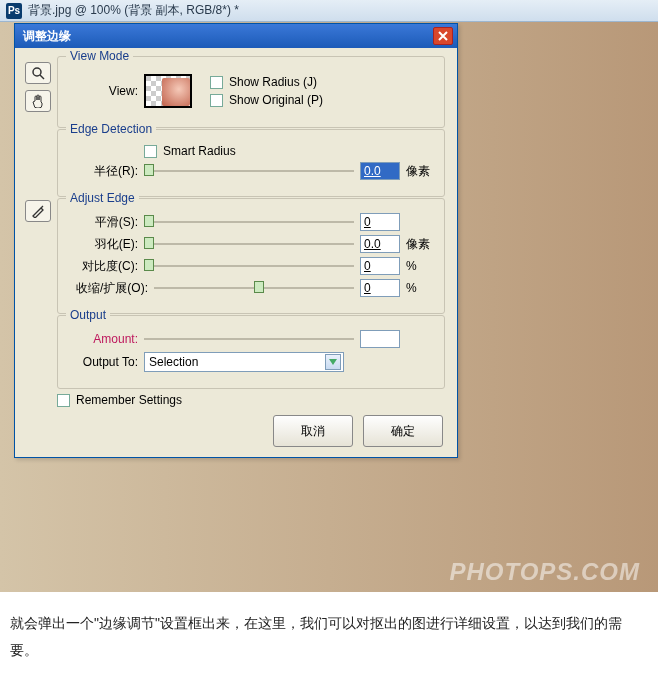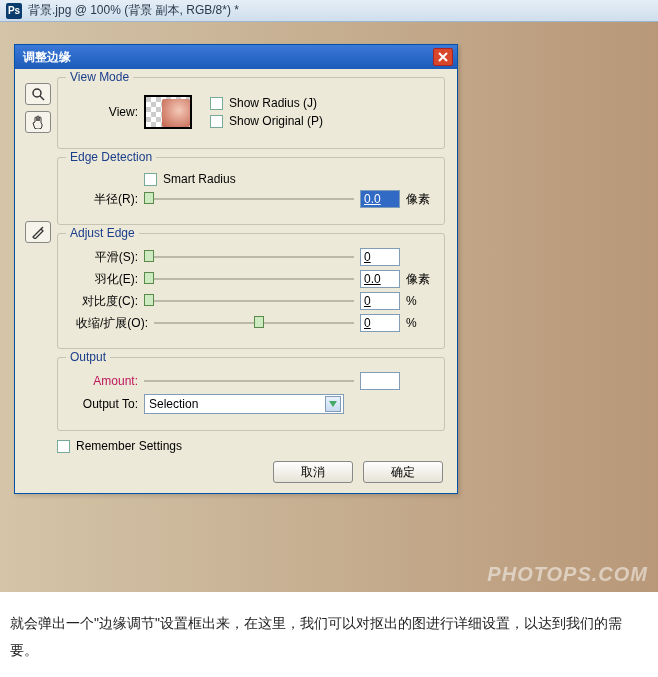--- a/index.html
+++ b/index.html
@@ -1,47 +1,47 @@
 <!DOCTYPE html>
 <html><head>
 <meta charset="utf-8">
 <style>
 * { box-sizing: border-box; margin: 0; padding: 0; font-family: "Microsoft YaHei", Tahoma, sans-serif; font-size: 12px; }
 body { background: #fff; width: 658px; }
 .topbar { background: linear-gradient(#e5eef6, #cfdeed); height: 22px; display: flex; align-items: center; padding: 8px 6px; border-bottom: 1px solid #9db6cf; }
 .topbar .ps { width: 16px; height: 16px; background: #0a3c6e; color: #fff; font-weight: bold; font-size: 10px; display: inline-flex; align-items: center; justify-content: center; border-radius: 2px; margin-right: 6px; }
 .topbar .tabtitle { color: #2a3b4d; }
 .canvas { position: relative; background: #d8d8d8; height: 570px; background: linear-gradient(90deg, #d4c4a8, #b89878); }
-.dialog { position: absolute; left: 14px; top: 22px; width: 444px; background: #ece9d8; border: 1px solid #0053a6; box-shadow: 2px 2px 4px rgba(0,0,0,0.15); }
+.dialog { position: absolute; left: 14px; top: 1px; width: 444px; background: #ece9d8; border: 1px solid #0053a6; box-shadow: 2px 2px 4px rgba(0,0,0,0.15); }
 .titlebar { background: linear-gradient(#3b78d8, #1c5bb8); height: 24px; display: flex; align-items: center; justify-content: space-between; padding: 0 4px 0 8px; }
 .titlebar .t { color: #fff; font-weight: bold; }
 .titlebar .close { width: 20px; height: 18px; background: #d9472b; border: 1px solid #a22; color: #fff; display: flex; align-items: center; justify-content: center; border-radius: 2px; cursor: pointer; }
 .body { padding: 8px 12px 10px 10px; display: flex; }
 .toolcol { width: 32px; display: flex; flex-direction: column; gap: 6px; padding-top: 6px; }
 .toolbtn { width: 26px; height: 22px; border: 1px solid #888; background: #f6f4ea; display: flex; align-items: center; justify-content: center; border-radius: 3px; cursor: pointer; }
 .maincol { flex: 1; }
-.fieldset { border: 1px solid #c8c4b4; border-radius: 3px; padding: 10px 10px 12px 10px; margin-bottom: 8px; position: relative; }
+.fieldset { border: 1px solid #c8c4b4; border-radius: 3px; padding: 10px 10px 12px 10px; margin-bottom: 1px; position: relative; }
 .fieldset .legend { position: absolute; top: -8px; left: 8px; background: #ece9d8; padding: 0 4px; color: #1a3e8c; }
 .row { display: flex; align-items: center; gap: 6px; margin: 4px 0; }
 .lbl { text-align: right; width: 70px; }
 .chk { width: 13px; height: 13px; border: 1px solid #7a9; background: #fff; display: inline-block; }
 .slider { flex: 1; height: 18px; position: relative; }
 .slider::before { content: ""; position: absolute; left: 0; right: 0; top: 8px; height: 2px; background: #bdb9a8; }
 .thumb { position: absolute; top: 2px; width: 10px; height: 12px; background: #cdeac0; border: 1px solid #5a8a4a; }
 .valbox { width: 40px; height: 18px; border: 1px solid #7f9db9; background: #fff; text-align: left; padding: 0 3px; line-height: 16px; text-decoration: underline; }
 .valbox.sel { background: #316ac5; color: #fff; }
 .unit { width: 28px; }
 .swatch { width: 48px; height: 34px; border: 2px solid #000; background: repeating-conic-gradient(#fff 0 25%, #ccc 0 50%) 0 0/10px 10px; display: flex; align-items: flex-end; justify-content: flex-end; }
 .swatch .img { width: 28px; height: 28px; background: radial-gradient(circle at 60% 40%, #f5c9b8, #c0604a); border-radius: 2px; }
 .select { width: 200px; height: 20px; border: 1px solid #7f9db9; background: #fff; display: flex; align-items: center; justify-content: space-between; padding: 0 2px 0 4px; cursor: pointer; }
 .select .arr { width: 16px; height: 16px; background: linear-gradient(#eaf1fb,#c9dbf2); border: 1px solid #7f9db9; display: flex; align-items: center; justify-content: center; }
 .btns { display: flex; justify-content: flex-end; gap: 10px; padding: 4px 2px 0 0; }
-.btn { width: 80px; height: 22px; border: 1px solid #888; background: linear-gradient(#fefefe,#e6e3d6); border-radius: 3px; cursor: pointer; }
+.btn { width: 80px; height: 32px; border: 1px solid #888; background: linear-gradient(#fefefe,#e6e3d6); border-radius: 3px; cursor: pointer; }
 .caption { padding: 18px 10px; font-size: 14px; line-height: 1.9; color: #222; }
-.watermark { position: absolute; right: 10px; bottom: 6px; color: rgba(255,255,255,0.5); font-style: italic; font-size: 20px; font-weight: bold; letter-spacing: 1px; }
+.watermark { position: absolute; right: 18px; bottom: 6px; color: rgba(255,255,255,0.5); font-style: italic; font-size: 24px; font-weight: bold; letter-spacing: 1px; }
 .disabled { color: #be185d; }
 .toolrow2 { margin-top: 82px; }
 </style>
 </head>
 <body>
 
 <div class="topbar">
   <span class="ps">Ps</span>
   <span class="tabtitle">背景.jpg @ 100% (背景 副本, RGB/8*) *</span>
 </div>

